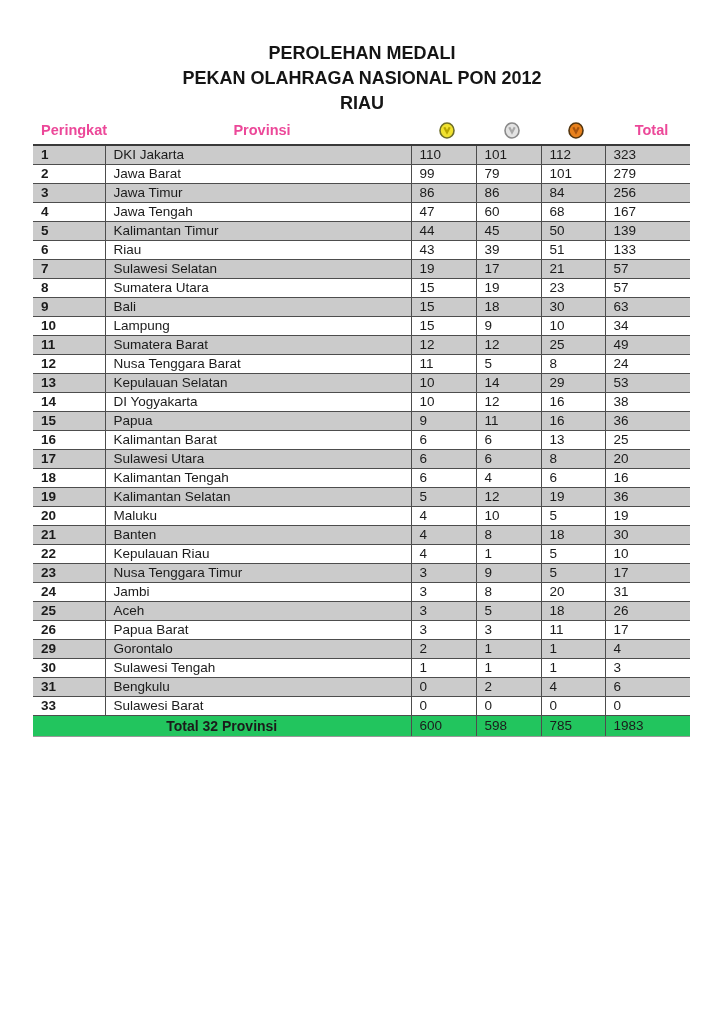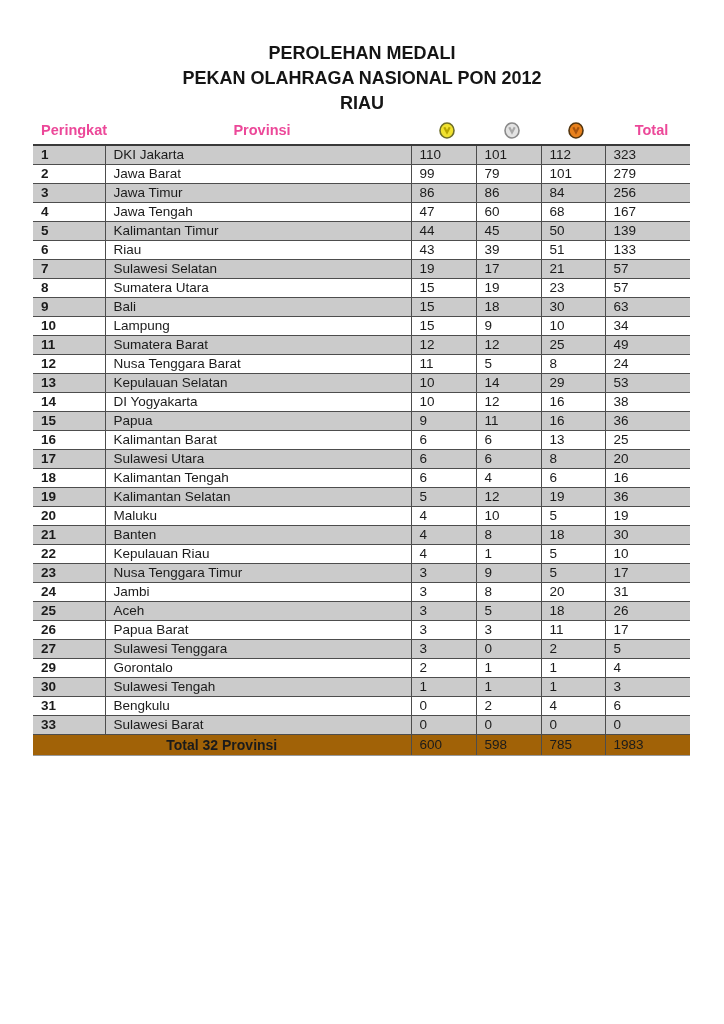--- a/index.html
+++ b/index.html
@@ -61,21 +61,21 @@
   tbody td:nth-child(n+2),
   tfoot td:nth-child(n+2) {
     border-left: 1px solid var(--border, #4d4d4d);
   }
   tbody td.rank { font-weight: 700; }
   tfoot td {
     height: 20px;
     line-height: 20px;
     padding: 0 2px 0 8px;
     border-bottom: 1px solid var(--border-light, #999999);
-    background: #a16207;
+    background: #22c55e;
   }
   tfoot td.total-label {
     text-align: center;
     font-weight: 700;
     padding: 0;
     font-size: 14px;
   }
 </style>
 </head>
 <body>
@@ -354,28 +354,20 @@
 
   <tr>
     <td class="rank">26</td>
     <td class="prov">Papua Barat</td>
     <td class="num">3</td>
     <td class="num">3</td>
     <td class="num">11</td>
     <td class="num">17</td>
   </tr>
 
-  <tr>
-    <td class="rank">27</td>
-    <td class="prov">Sulawesi Tenggara</td>
-    <td class="num">3</td>
-    <td class="num">0</td>
-    <td class="num">2</td>
-    <td class="num">5</td>
-  </tr>
 
 
   <tr>
     <td class="rank">29</td>
     <td class="prov">Gorontalo</td>
     <td class="num">2</td>
     <td class="num">1</td>
     <td class="num">1</td>
     <td class="num">4</td>
   </tr>

